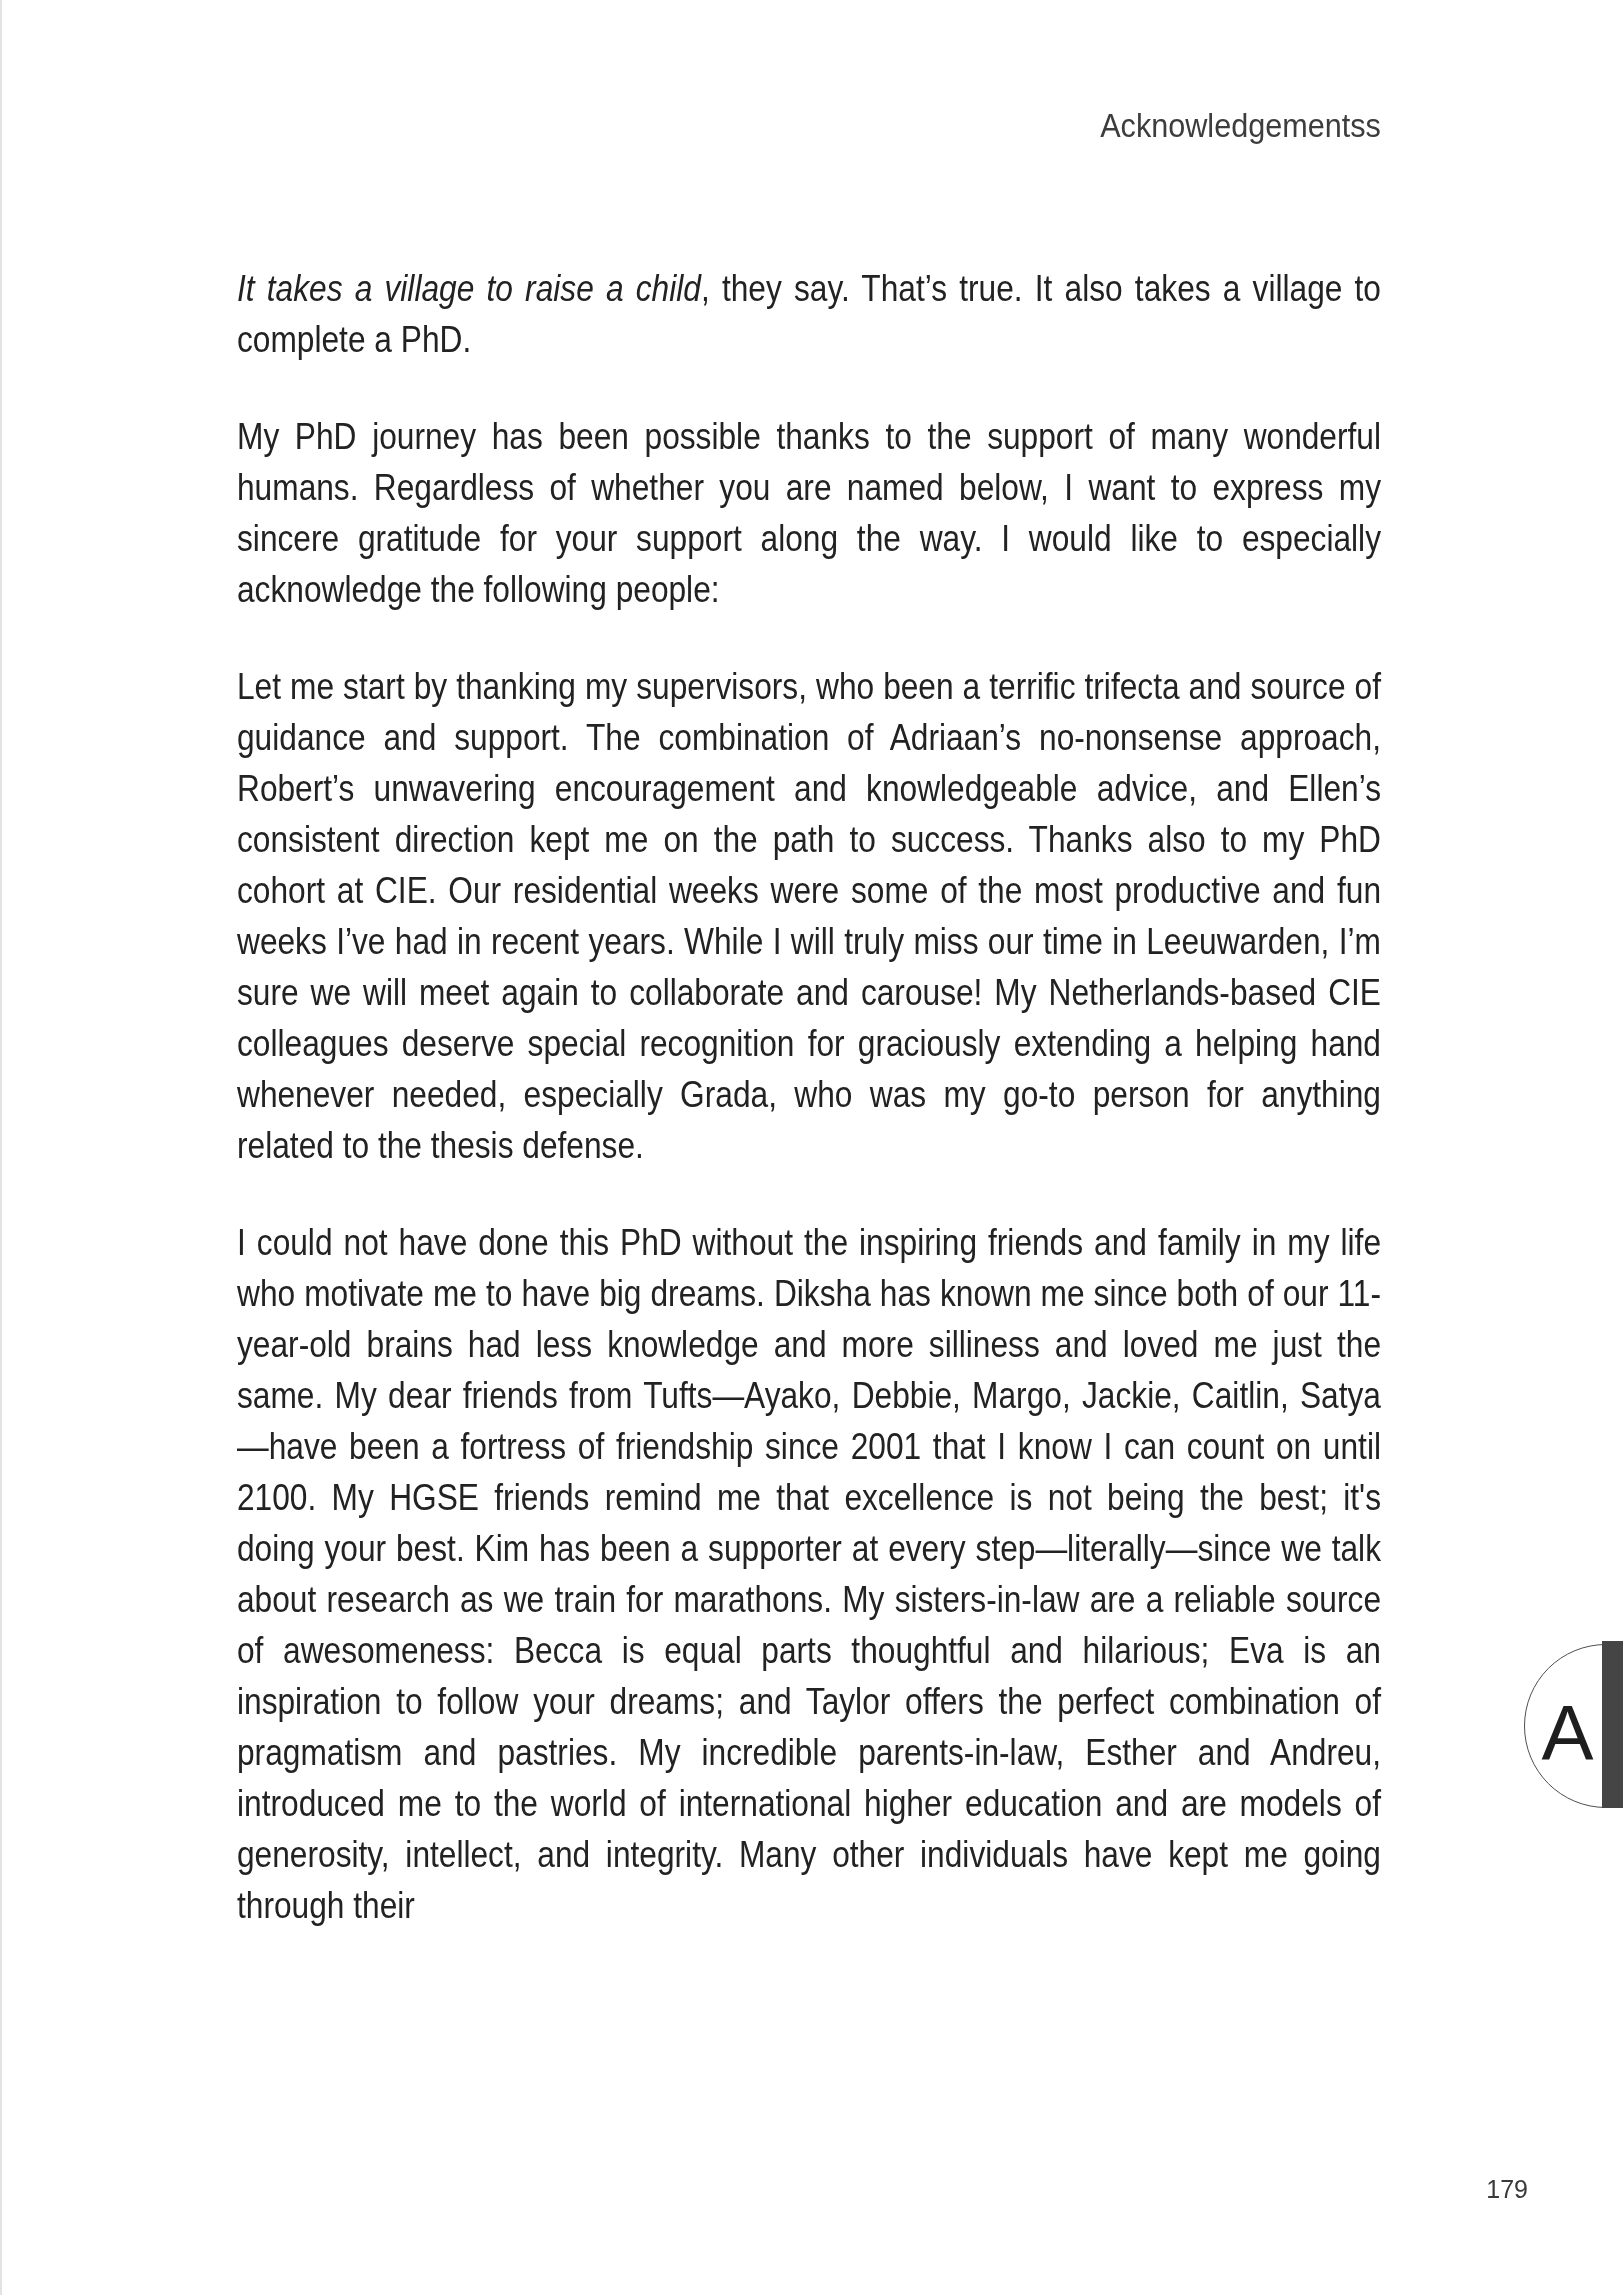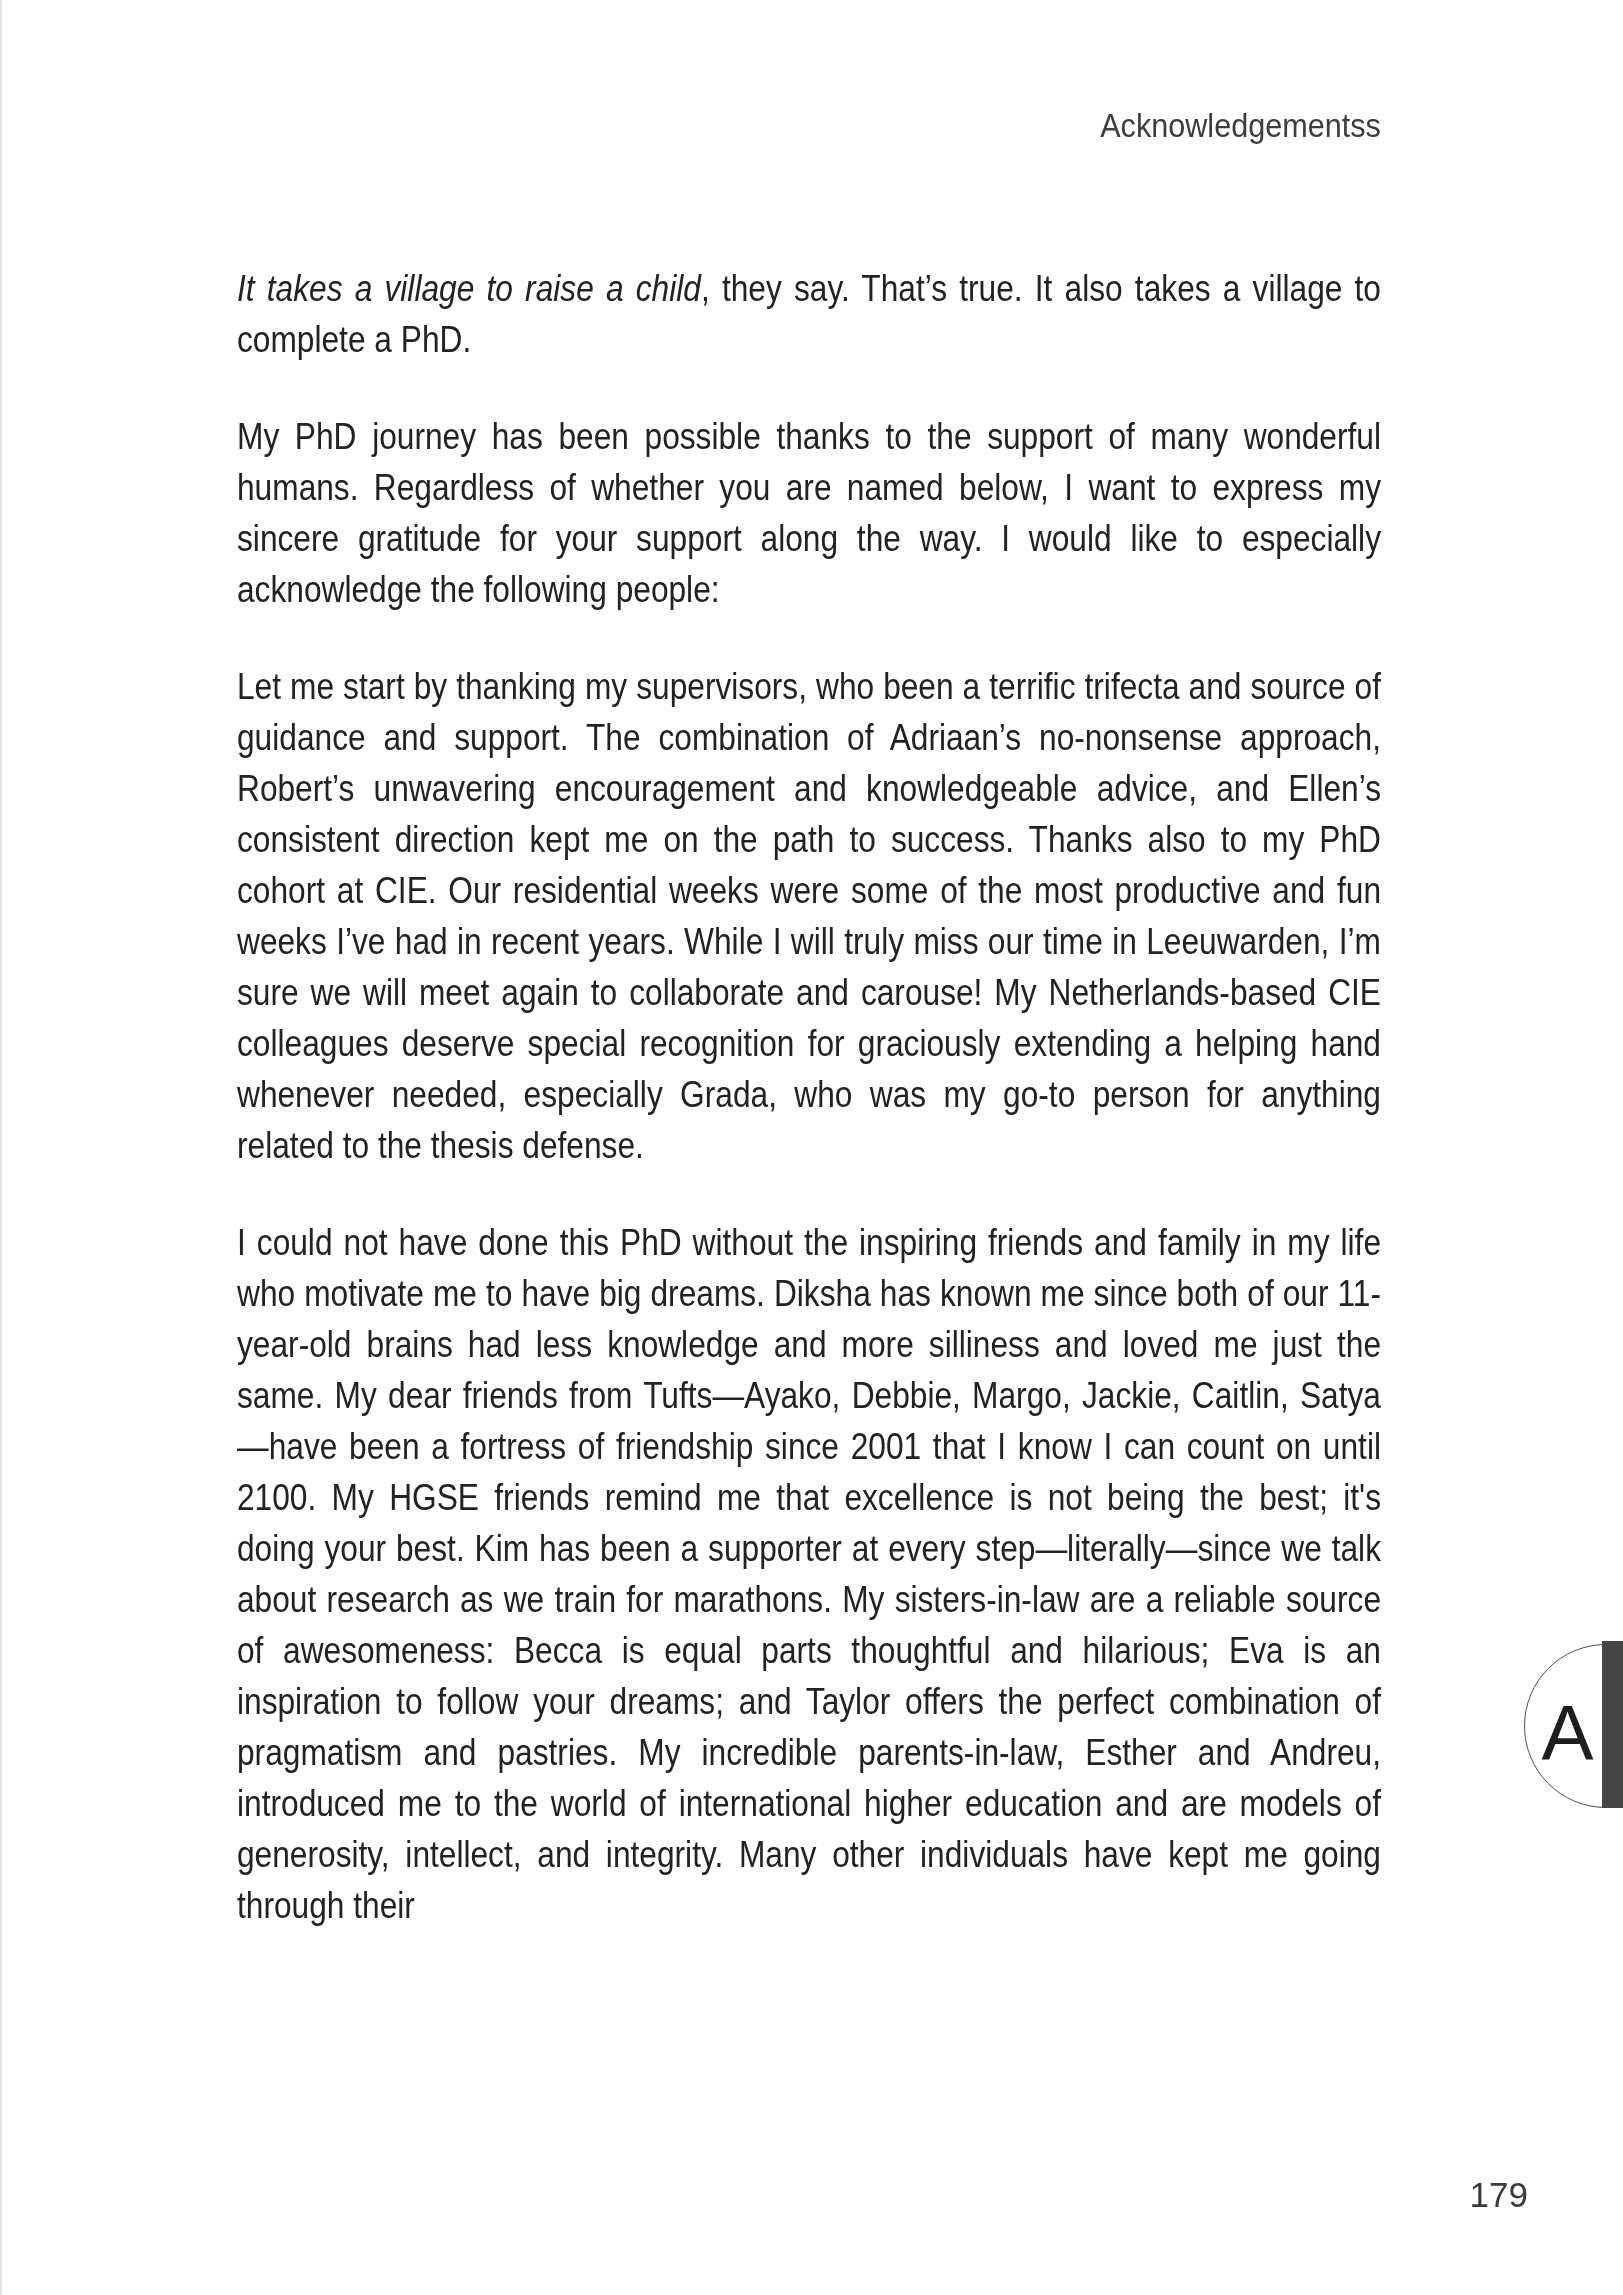--- a/index.html
+++ b/index.html
@@ -76,21 +76,21 @@
     font-size: 78px;
     line-height: 78px;
     font-weight: 300;
     color: #1e1e1e;
     z-index: 3;
   }
   .page-number {
     position: absolute;
     top: 2175px;
     right: 96px;
-    font-size: 35px;
+    font-size: 25px;
     color: #3a3a3a;
     text-align: center;
   }
 </style>
 </head>
 <body>
 
 <div class="page">
 
   <div class="page-edge-line"></div>

